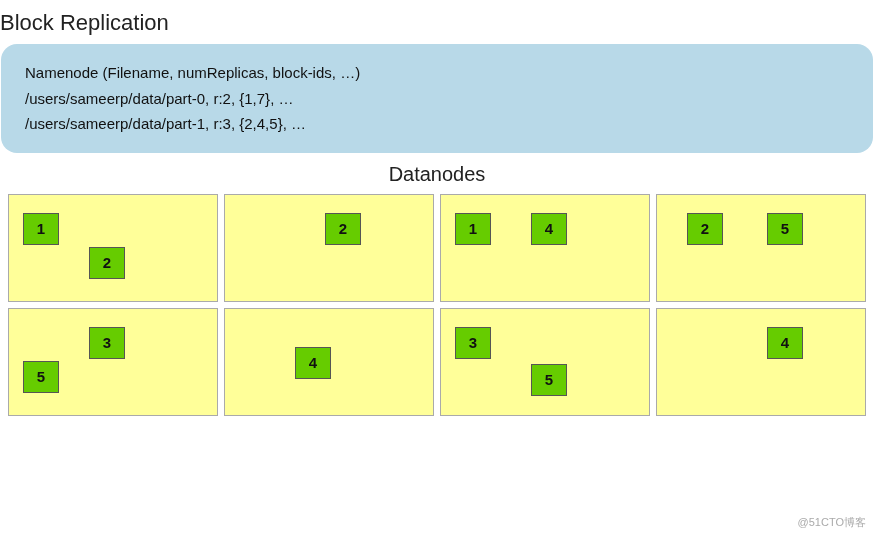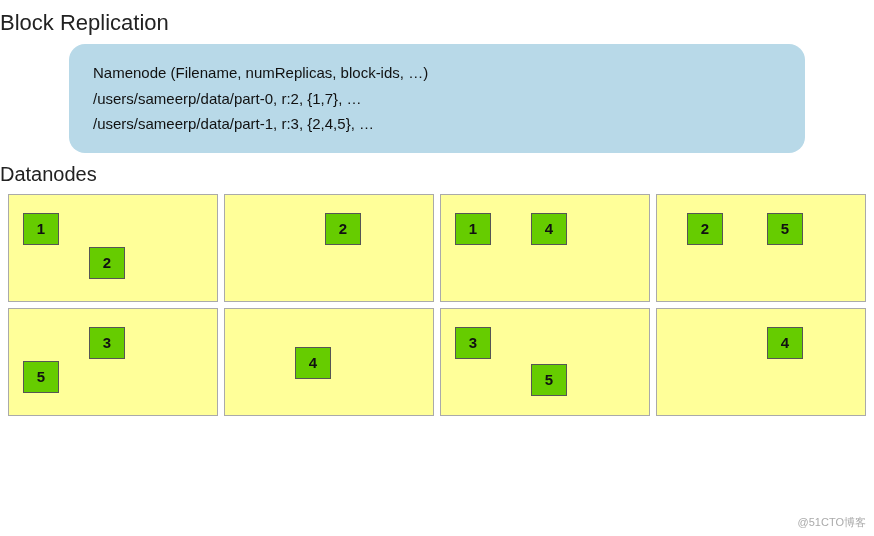--- a/index.html
+++ b/index.html
@@ -14,29 +14,30 @@
     .page-title {
       text-align: left;
       font-size: 22px;
       font-weight: normal;
       color: #222;
       padding-top: 10px;
       padding-bottom: 8px;
     }
     .namenode-box {
       margin: 0 auto 10px auto;
-      width: 736px;
+      width: 872px;
       background: #b8d9e8;
       border-radius: 16px;
       padding: 16px 24px;
       font-size: 15px;
       line-height: 1.7;
       color: #111;
     }
     .datanodes-title {
+      text-align: center;
       font-size: 20px;
       font-weight: normal;
       color: #222;
       margin-bottom: 8px;
     }
     .datanode-grid {
       display: grid;
       grid-template-columns: repeat(4, 1fr);
       grid-template-rows: repeat(2, 1fr);
       gap: 6px;

